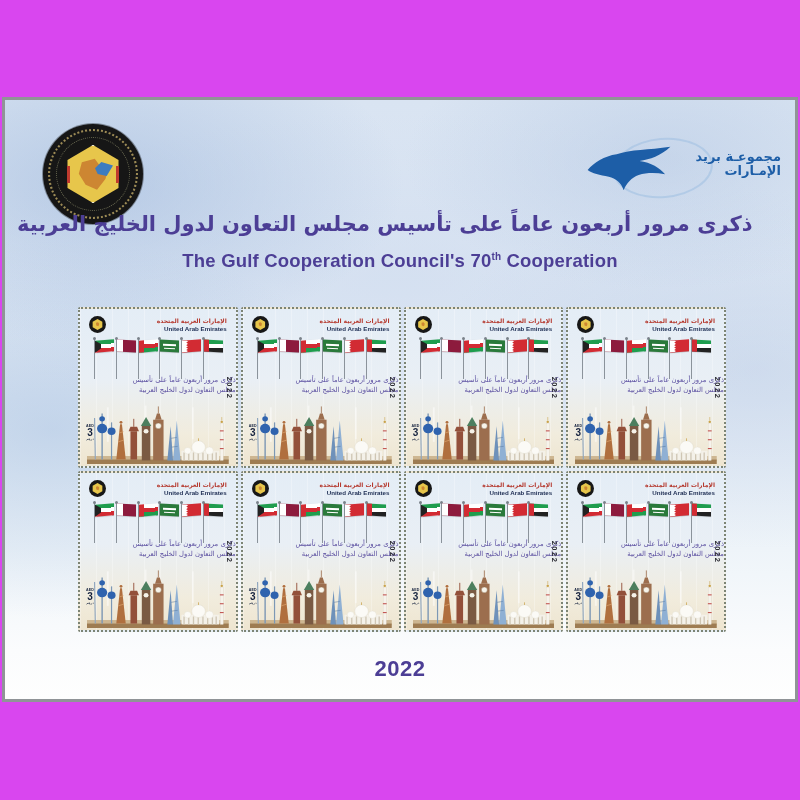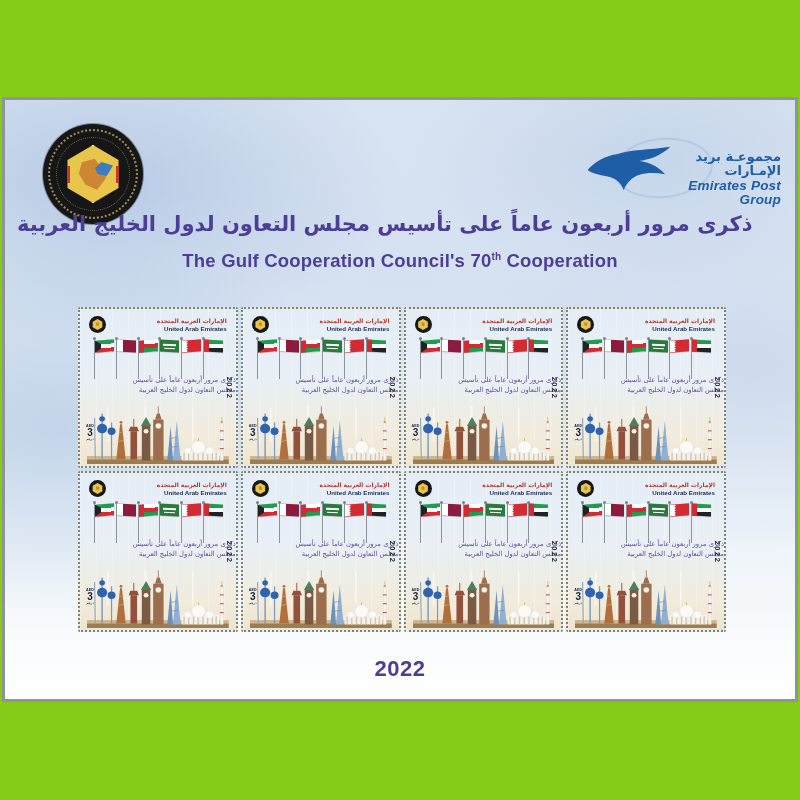--- a/index.html
+++ b/index.html
@@ -1,17 +1,17 @@
 <!DOCTYPE html>
 <html><head>
 <meta charset="utf-8">
 <style>
   html,body{margin:0;padding:0;width:800px;height:800px;background:#ffffff;overflow:hidden;
     font-family:"Liberation Sans","DejaVu Sans",sans-serif;}
-  .page{position:relative;width:800px;height:800px;background:#84cc16;}
+  .page{position:relative;width:800px;height:800px;background:#d946ef;}
   
   .frame{position:absolute;left:2px;top:97px;width:790px;height:599px;border:3px solid #909497;
     background:
       radial-gradient(55% 38% at 12% 14%, rgba(148,176,216,.50), transparent 70%),
       radial-gradient(45% 30% at 83% 10%, rgba(173,194,224,.45), transparent 72%),
       radial-gradient(60% 45% at 6% 55%, rgba(150,180,218,.42), transparent 70%),
       radial-gradient(55% 40% at 95% 45%, rgba(185,202,228,.45), transparent 75%),
       radial-gradient(70% 35% at 50% 30%, rgba(205,218,238,.55), transparent 80%),
       linear-gradient(to bottom,#d9e4f2 0%,#e1eaf5 50%,#eef4f9 75%,#fbfcfd 92%,#fefefe 100%);}
   
@@ -113,21 +113,20 @@
       <i class="bar-r"></i>
     </div>
 
     <div class="post-logo">
       <i class="post-ellipse"></i>
       <svg class="post-bird" viewBox="0 0 100 55" preserveAspectRatio="none">
         <path fill="#1d5ea7" d="M3,30 C10,21 22,13 36,11 C52,5 72,6 97,2 C86,13 74,17 62,19 C75,21 85,27 91,35 C80,33 70,33 61,36 C53,39 47,46 44,54 C41,45 35,40 27,38 C17,36 8,34 3,30 Z"></path>
       </svg>
       <div class="post-text">
         <div class="post-ar">مجموعـة بريد الإمـارات</div>
-        <div class="post-en">Emirates Post Group</div>
       </div>
     </div>
 
     <div class="title-ar">ذكرى مرور  أربعون عاماً على تأسيس مجلس التعاون لدول الخليج العربية</div>
     <div class="title-en"><span>The Gulf Cooperation Council's 70</span><sup>th</sup><span> Cooperation</span></div>
 
     <div class="sheet">
   <div class="stamp">
     <div class="mini-emblem">
       <i class="hex"></i>

